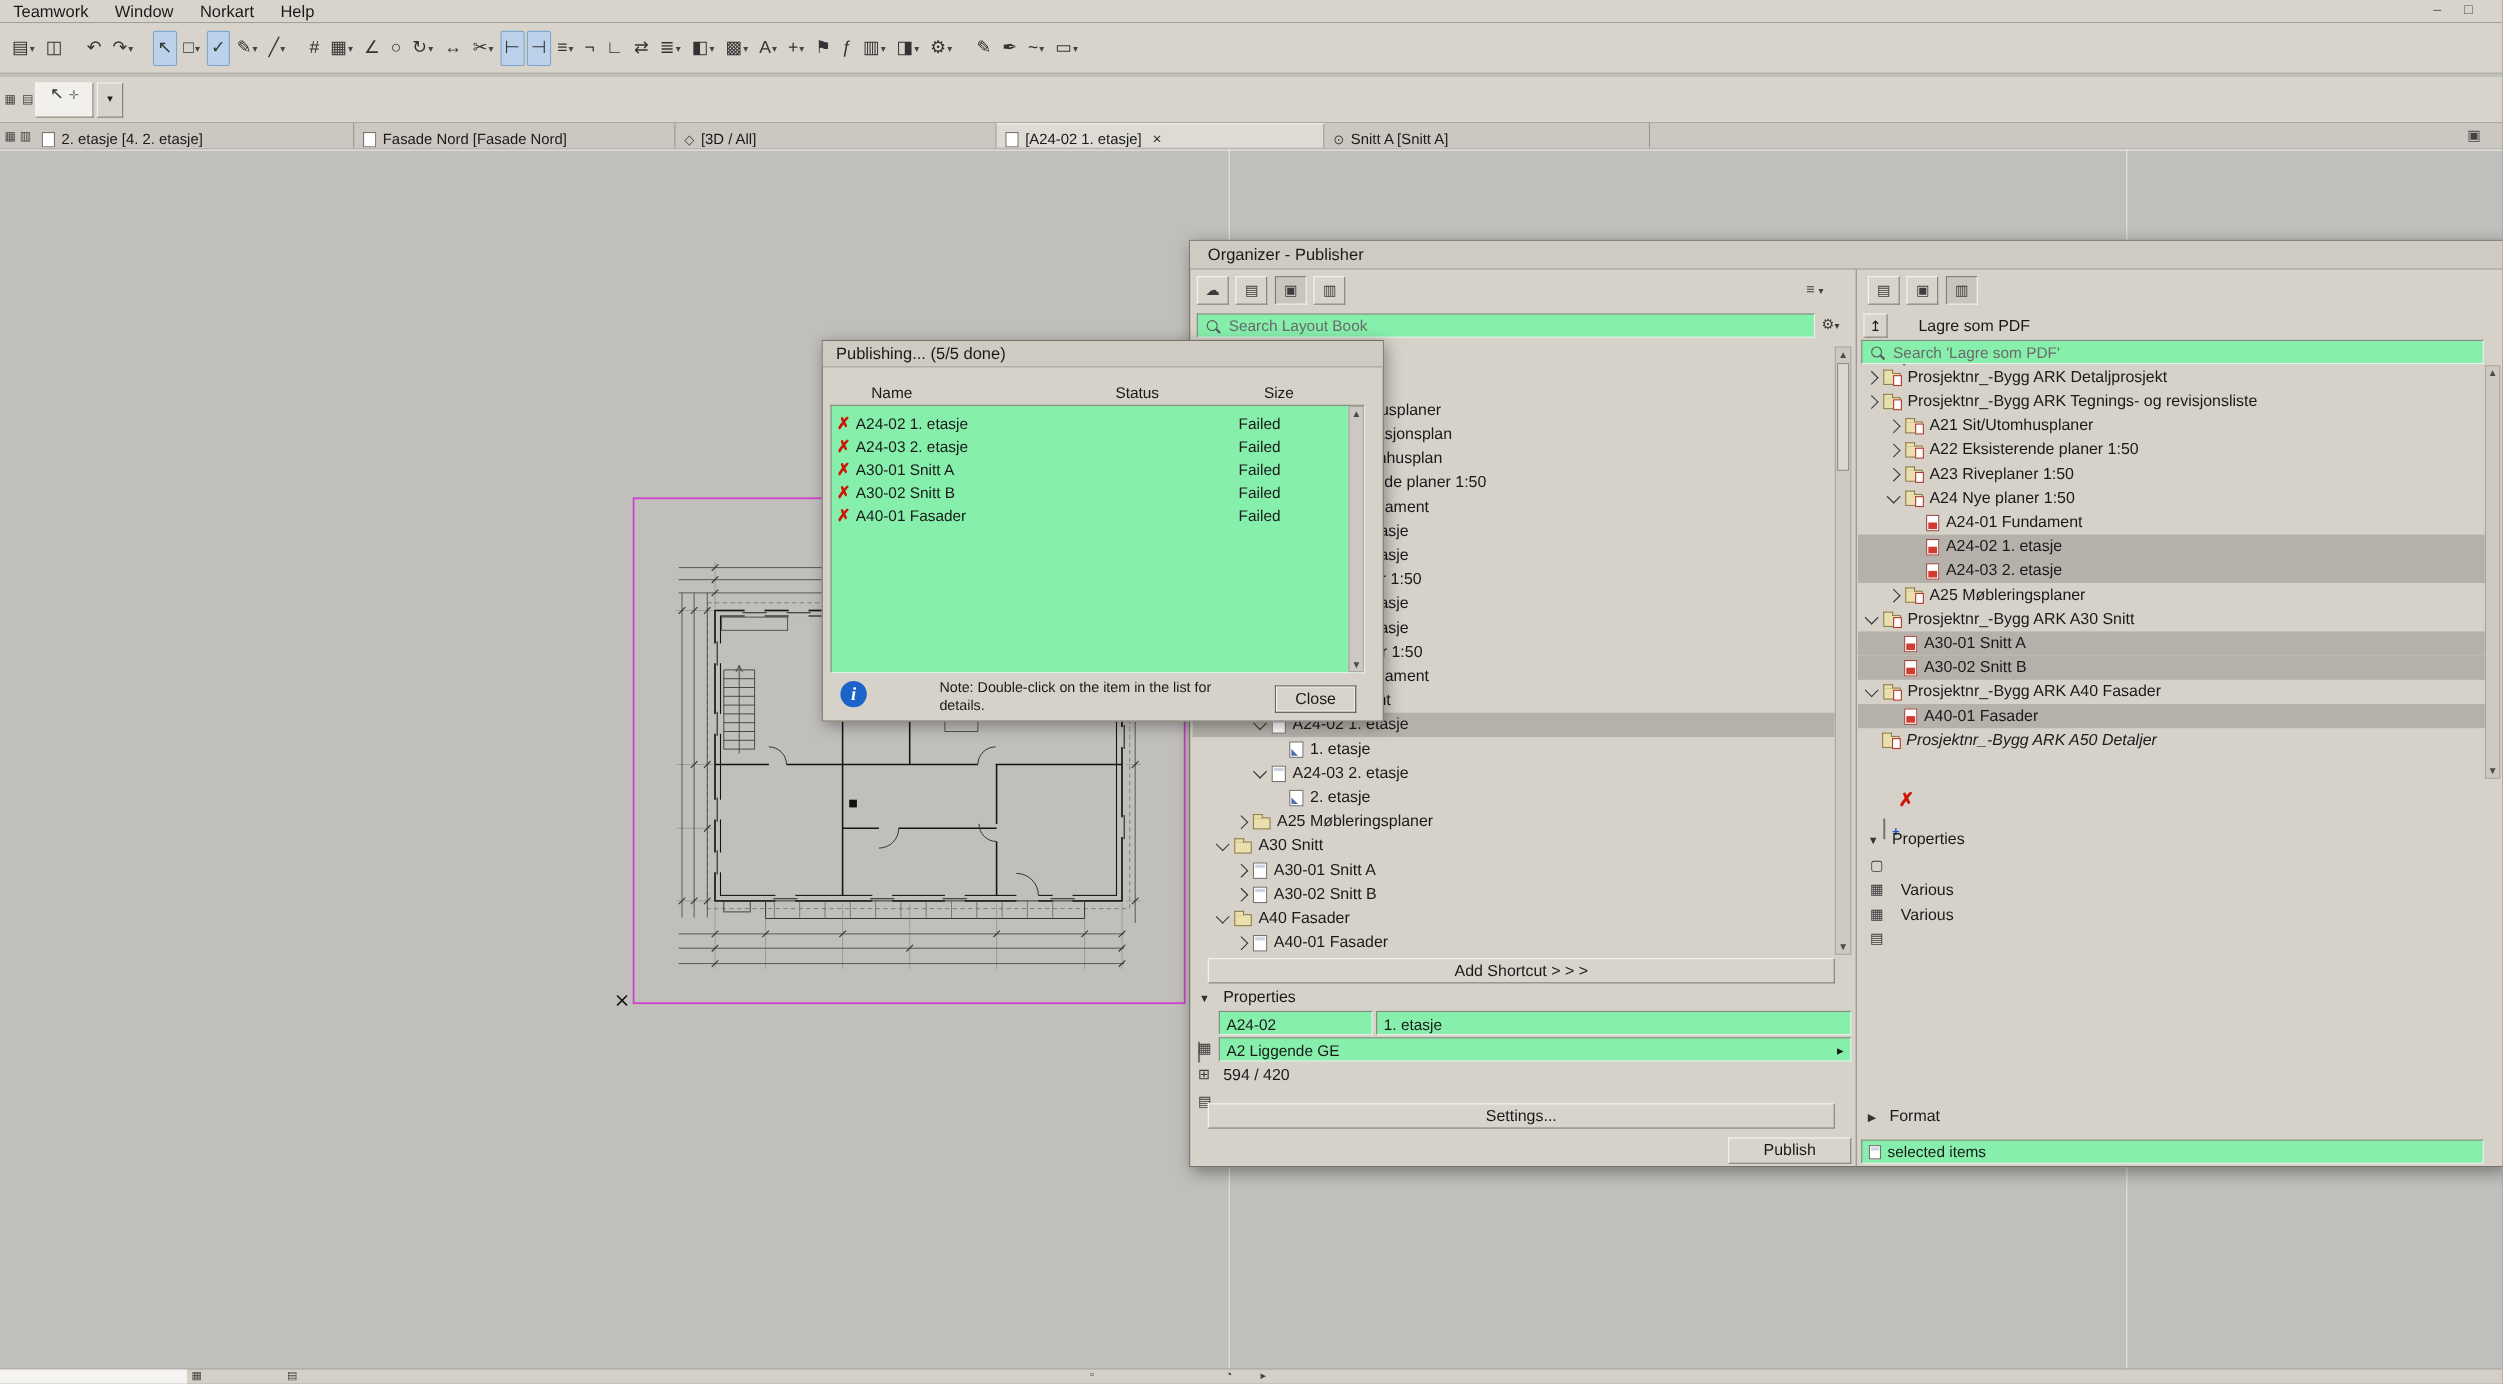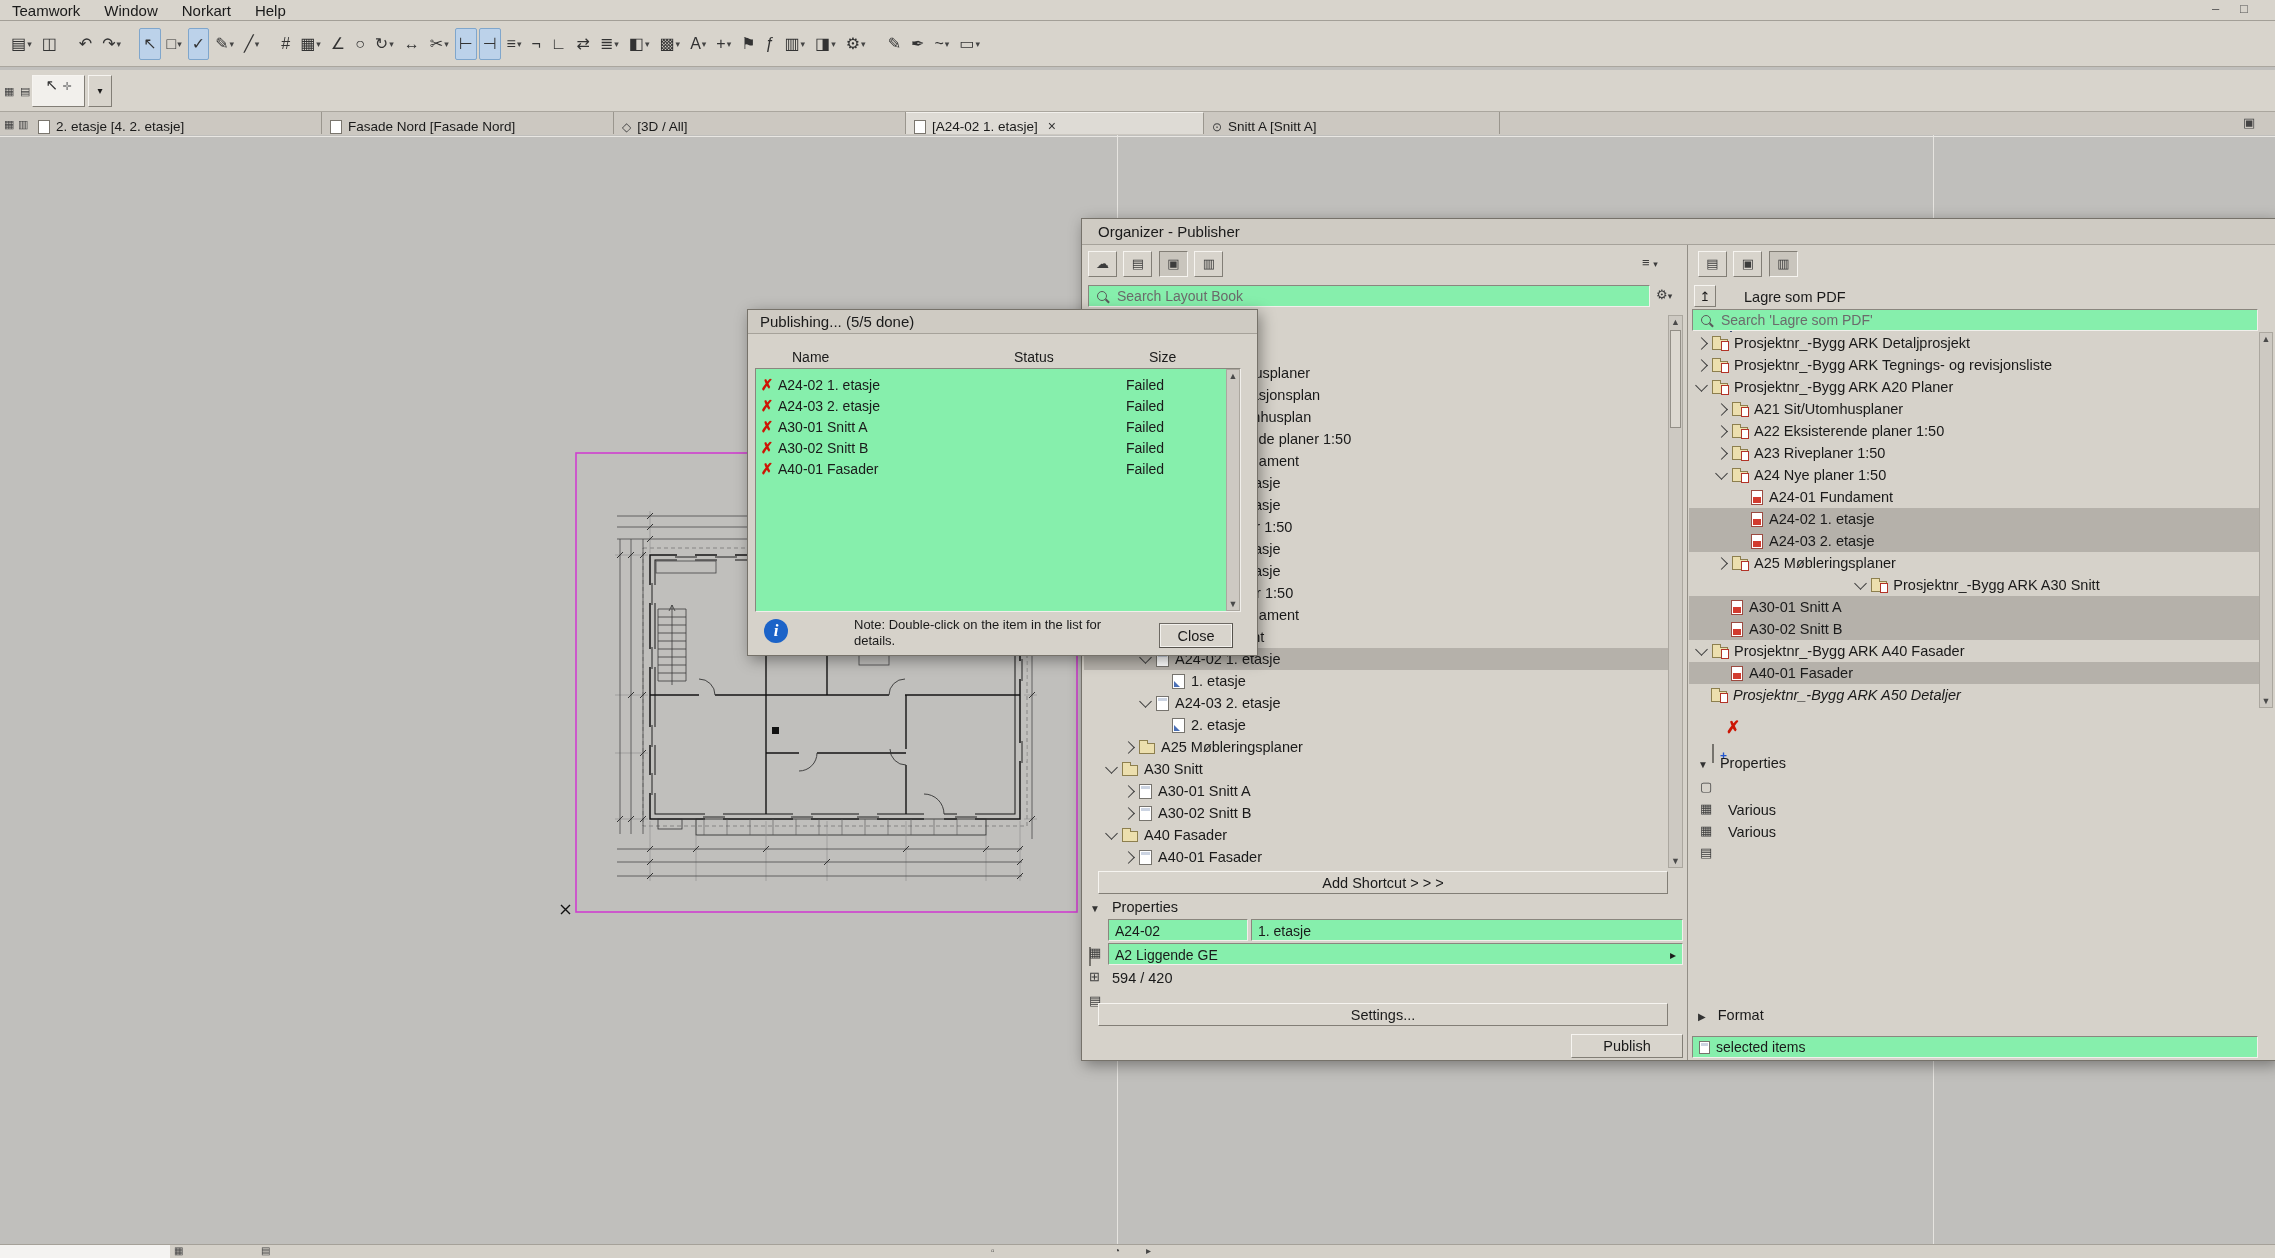--- a/index.html
+++ b/index.html
@@ -506,25 +506,20 @@
         <div class="trow" style="padding-left: 8px;">
           <span class="chev right"></span>
           <span class="ic pdffolder"></span>
           <span class="tlbl">Prosjektnr_-Bygg ARK Detaljprosjekt</span>
         </div>
         <div class="trow" style="padding-left: 8px;">
           <span class="chev right"></span>
           <span class="ic pdffolder"></span>
           <span class="tlbl">Prosjektnr_-Bygg ARK Tegnings- og revisjonsliste</span>
         </div>
-        <div class="trow" style="padding-left: 8px;">
-          <span class="chev down"></span>
-          <span class="ic pdffolder"></span>
-          <span class="tlbl">Prosjektnr_-Bygg ARK A20 Planer</span>
-        </div>
         <div class="trow" style="padding-left: 28px;">
           <span class="chev right"></span>
           <span class="ic pdffolder"></span>
           <span class="tlbl">A21 Sit/Utomhusplaner</span>
         </div>
         <div class="trow" style="padding-left: 28px;">
           <span class="chev right"></span>
           <span class="ic pdffolder"></span>
           <span class="tlbl">A22 Eksisterende planer 1:50</span>
         </div>
@@ -551,21 +546,21 @@
         <div class="trow sel" style="padding-left: 48px;">
           <span class="chev none"></span>
           <span class="ic pdf"></span>
           <span class="tlbl">A24-03 2. etasje</span>
         </div>
         <div class="trow" style="padding-left: 28px;">
           <span class="chev right"></span>
           <span class="ic pdffolder"></span>
           <span class="tlbl">A25 Møbleringsplaner</span>
         </div>
-        <div class="trow" style="padding-left: 8px; justify-content: center;">
+        <div class="trow" style="padding-left: 8px;">
           <span class="chev down"></span>
           <span class="ic pdffolder"></span>
           <span class="tlbl">Prosjektnr_-Bygg ARK A30 Snitt</span>
         </div>
         <div class="trow sel" style="padding-left: 28px;">
           <span class="chev none"></span>
           <span class="ic pdf"></span>
           <span class="tlbl">A30-01 Snitt A</span>
         </div>
         <div class="trow sel" style="padding-left: 28px;">

